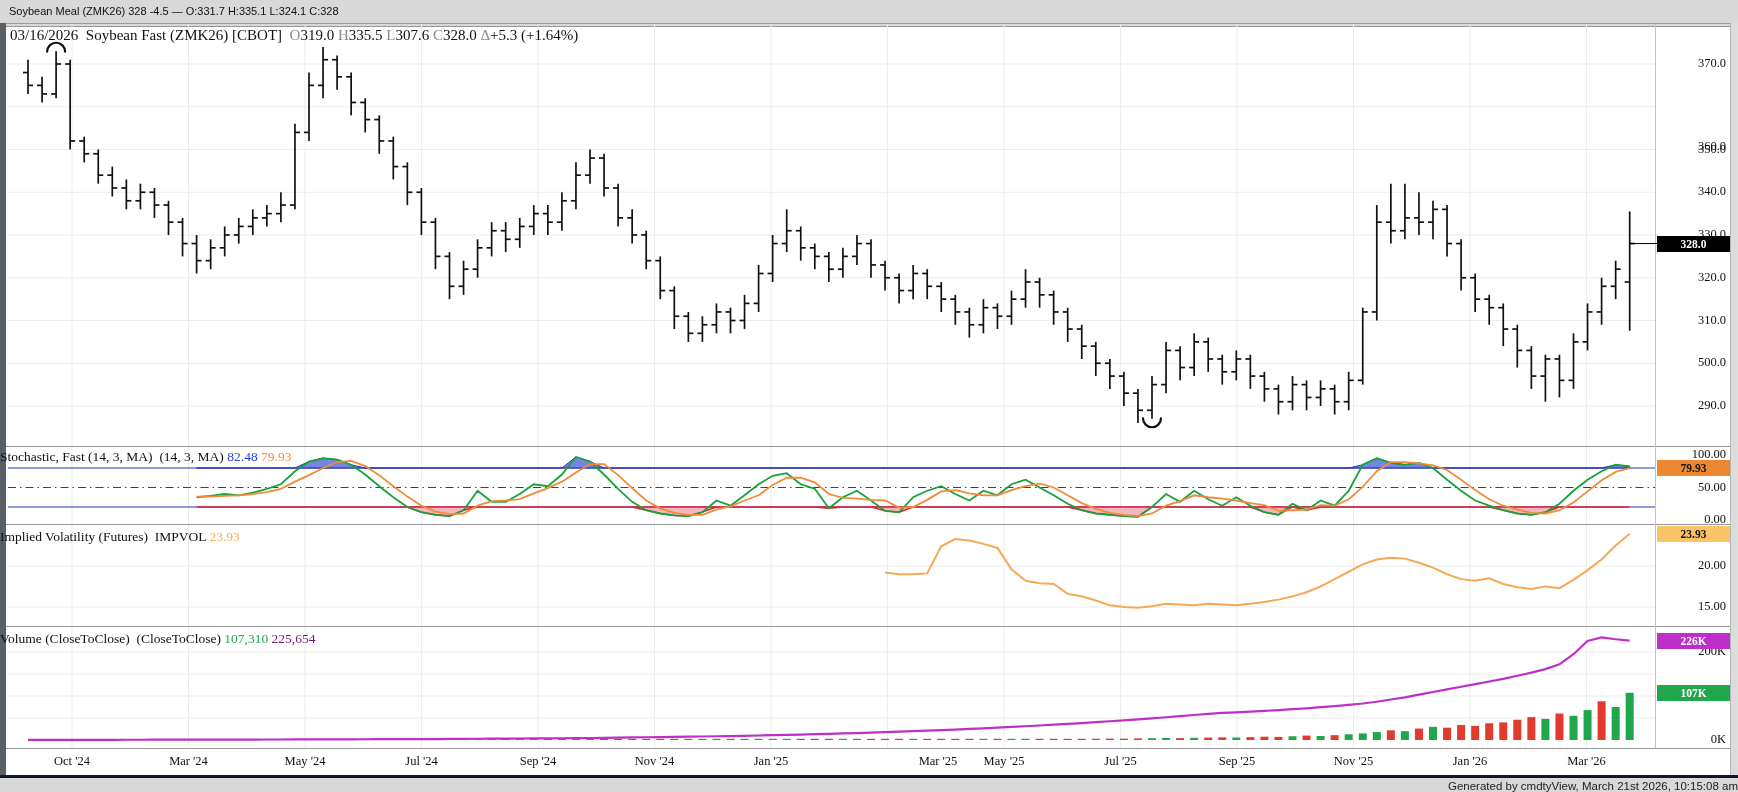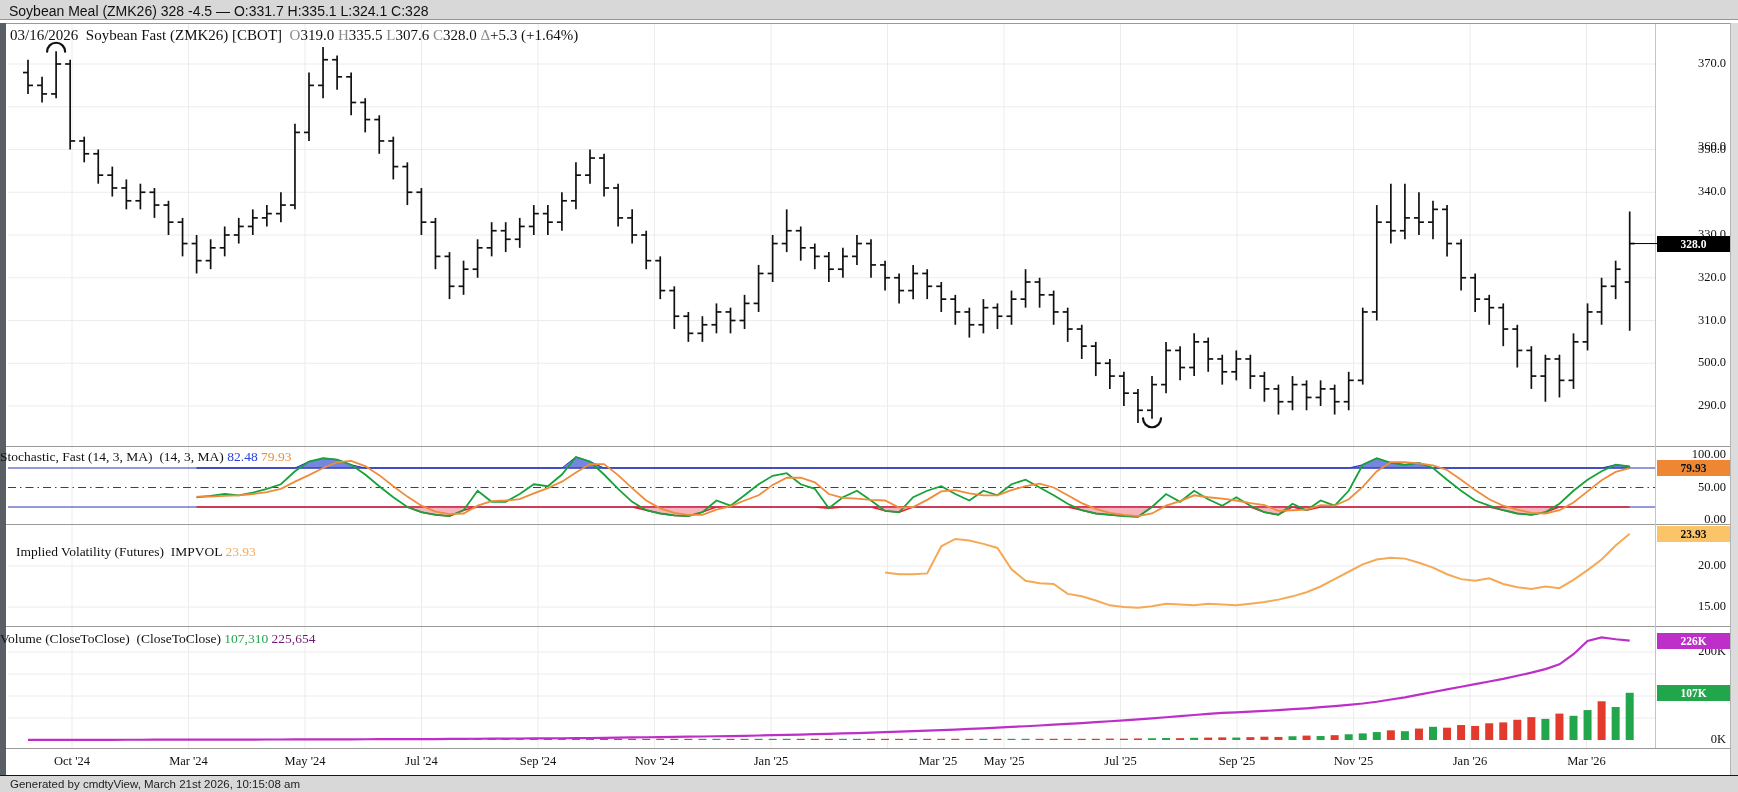--- a/index.html
+++ b/index.html
@@ -1,25 +1,25 @@
 <!DOCTYPE html>
 <html><head>
 <meta charset="utf-8">
 <style>
   html,body{margin:0;padding:0;background:#f2f2f2;}
   .screen{position:relative;width:1738px;height:792px;background:#ffffff;overflow:hidden;
           font-family:"Liberation Serif", serif;}
-  .titlebar{position:absolute;left:0;top:0;width:1738px;height:20px;background:#d8d8d8;
+  .titlebar{position:absolute;left:0;top:0;width:1738px;height:27px;background:#d8d8d8;
             border-bottom:1px solid #979797;box-sizing:border-box;
-            font-family:"Liberation Sans", sans-serif;font-size:14px;color:#111;
+            font-family:"Liberation Sans", sans-serif;font-size:11px;color:#111;
             line-height:22px;padding-left:9px;}
   .footer{position:absolute;left:0;top:775px;width:1738px;height:17px;background:#d8d8d8;
-          border-top:1px solid #0f172a;box-sizing:border-box;
+          border-top:3px solid #0f172a;box-sizing:border-box;
           font-family:"Liberation Sans", sans-serif;font-size:11.5px;color:#222;
-          line-height:16px;padding-left:10px;}
+          line-height:16px;padding-left:10px;text-align:right;}
   .leftstrip{position:absolute;left:0;top:23px;width:6px;height:752px;background:#5a5f66;}
   .rightstrip{position:absolute;left:1730px;top:23px;width:8px;height:752px;background:#dcdcdc;
               border-left:1px solid #b5b5b5;box-sizing:border-box;}
   svg.plot{position:absolute;left:0;top:0;}
   .pane-label{position:absolute;font-size:13.5px;color:#111;white-space:pre;z-index:5;}
   .ytick{position:absolute;right:12px;font-size:12.5px;color:#111;z-index:3;text-align:right;}
   .xtick{position:absolute;font-size:12.5px;color:#111;z-index:3;transform:translateX(-50%);}
   .badge{position:absolute;left:1657px;width:73px;height:16px;line-height:16px;text-align:center;
          font-size:11.5px;font-weight:bold;z-index:6;}
   .hdr{position:absolute;left:10px;top:27px;font-size:15px;color:#111;z-index:5;white-space:pre;}
@@ -553,21 +553,21 @@
       <div class="badge" style="position: absolute; top: 460.046px; background: rgb(237, 135, 51); color: rgb(17, 17, 17);">79.93</div>
       <div class="badge" style="position: absolute; top: 525.774px; background: rgb(252, 196, 104); color: rgb(17, 17, 17);">23.93</div>
       <div class="badge" style="position: absolute; top: 632.56px; background: rgb(189, 47, 200); color: rgb(255, 255, 255);">226K</div>
       <div class="badge" style="position: absolute; top: 684.784px; background: rgb(34, 166, 75); color: rgb(255, 255, 255);">107K</div>
     </div>
 
   <div class="hdr"><span>03/16/2026</span>  <span>Soybean Fast (ZMK26) [CBOT]</span>  <span class="grayk">O</span><span>319.0</span> <span class="grayk">H</span><span>335.5</span> <span class="grayk">L</span><span>307.6</span> <span class="grayk">C</span><span>328.0</span> <span class="grayk">Δ</span><span>+5.3 (+1.64%)</span></div>
 
   <div class="pane-label" style="top:449px;"><span>Stochastic, Fast (14, 3, MA)</span><span>  (14, 3, MA) </span><span id="stoch-k-val" style="color: rgb(43, 67, 224);">82.48</span> <span id="stoch-d-val" style="color: rgb(239, 140, 58);">79.93</span></div>
 
-  <div class="pane-label" style="top:544px;padding-left:16px;"><span>Implied Volatility (Futures)</span><span>  IMPVOL </span><span id="iv-val" style="color: rgb(246, 169, 85);">23.93</span></div>
+  <div class="pane-label" style="top:529px;"><span>Implied Volatility (Futures)</span><span>  IMPVOL </span><span id="iv-val" style="color: rgb(246, 169, 85);">23.93</span></div>
 
   <div class="pane-label" style="top:631px;"><span>Volume (CloseToClose)</span><span>  (CloseToClose) </span><span id="vol-bar-val" style="color: rgb(34, 166, 75);">107,310</span> <span id="vol-line-val" style="color: #701a75;">225,654</span></div>
 
   <div class="leftstrip"></div>
   <div class="rightstrip"></div>
 
   <div class="footer">
     <span>Generated by cmdtyView, March 21st 2026, 10:15:08 am</span>
   </div>
 </div>

